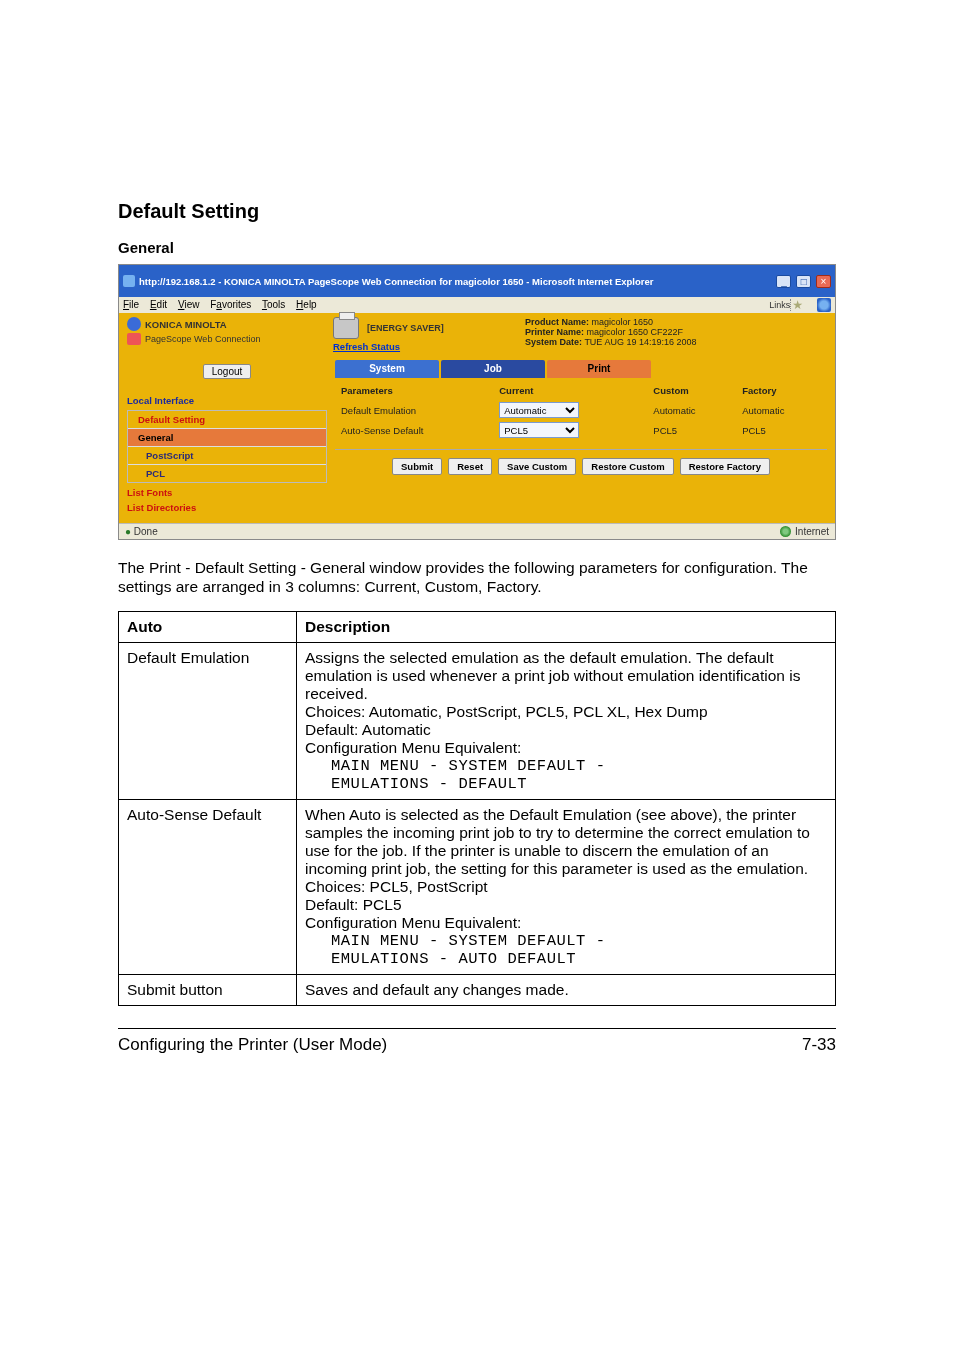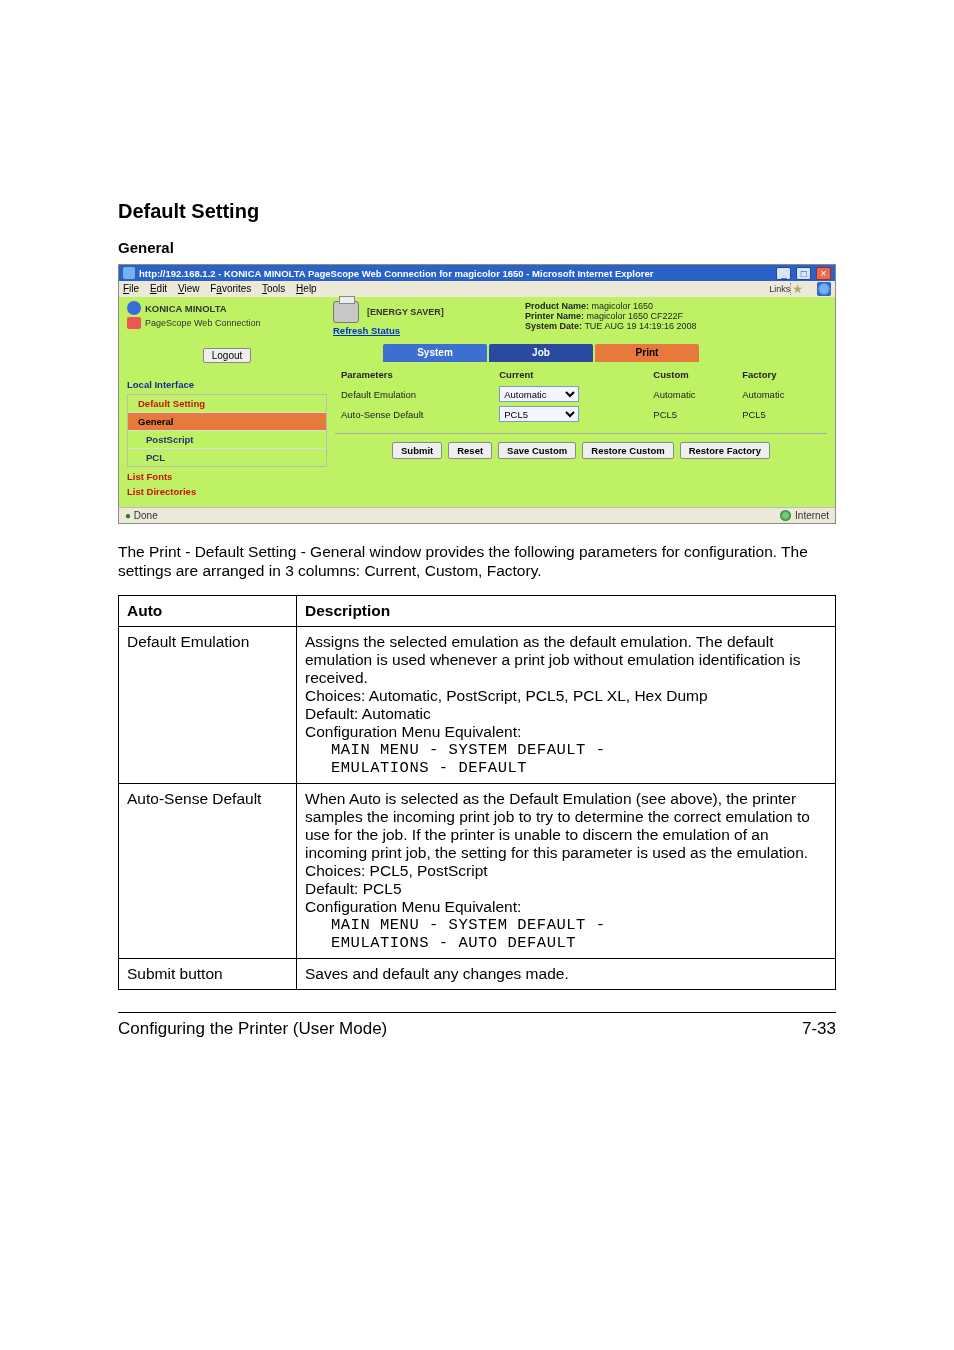--- a/index.html
+++ b/index.html
@@ -29,21 +29,21 @@
   .ie-window {
     width: 718px;
     border: 1px solid #8a8a8a;
     margin-bottom: 18px;
     font-size: 10px;
     box-shadow: 0 0 0 0 #000;
   }
   .titlebar {
     background: linear-gradient(#2a62c8, #2a62c8);
     color: #fff;
-    height: 16px;
+    height: 32px;
     line-height: 17px;
     padding: 0 4px;
     display: flex;
     align-items: center;
     justify-content: space-between;
   }
   .titlebar .icon { width:12px;height:12px;background:#76b1f0;border-radius:2px;margin-right:4px;display:inline-block;}
   .titlebar .ttxt { flex:1; font-size:9.5px; font-weight:bold; white-space:nowrap; overflow:hidden; }
   .winbtns span{
     display:inline-block;width:15px;height:13px;margin-left:2px;
@@ -55,21 +55,21 @@
     background:#ece9d8;height:16px;line-height:16px;padding:0 4px;
     font-size:10px;color:#000; display:flex; justify-content:space-between; align-items:center;
   }
   .menubar .menus span{margin-right:8px;}
   .menubar .menus span u{text-decoration:underline;}
   .menubar .right{ color:#333;font-size:9px; display:flex; align-items:center; gap:0;}
   .dotteddiv{ width:2px;height:12px;border-left:1px dotted #888; }
   .star{ color:#aa7; font-size:12px; }
   .ieicon{ width:14px;height:14px;background:radial-gradient(circle,#76b1f0 40%,#2a62c8 70%);border-radius:2px;display:inline-block;}
   .content{
-    background:#bef264;
+    background:#eab308;
     padding:0;
   }
   .topstrip{
     display:flex;
     padding:4px 8px 8px 8px;
     gap:6px;
   }
   .brandbox{
     width:200px;
   }
@@ -102,21 +102,21 @@
   .sn-item{
     font-size:9.5px;font-weight:bold;padding:3px 10px;border-bottom:1px solid #ddd;
     color:#3a3a8a;
   }
   .sn-item:last-child{border-bottom:none;}
   .sn-item.red{color:#cc1010;}
   .sn-item.orange{background:#e6793b;color:#000;}
   .sn-item.indent{padding-left:18px;color:#2b2b78;}
   .sn-link{font-size:9.5px;font-weight:bold;color:#cc1010;margin:4px 0 0 0;}
   .rpanel{flex:1;}
-  .tabsrow{display:flex;gap:0;margin-bottom:4px;align-items:stretch;margin-left:48px;}
+  .tabsrow{display:flex;gap:0;margin-bottom:4px;align-items:stretch;}
   .tab{
     flex: 0 0 auto;width:104px;height:18px;line-height:18px;text-align:center;
     font-size:10px;color:#fff;font-weight:bold;
     border-radius:2px 2px 0 0;margin-right:2px;
   }
   .tab.blue{background:#3c70d0;}
   .tab.dblue{background:#2a4aa0;}
   .tab.orange{background:#e6793b;color:#000;}
   .eheader{text-align:center;font-size:9.5px;font-weight:bold;color:#222;margin:8px 0 10px 0;}
   .paramtbl{width:100%;font-size:9.5px;}

